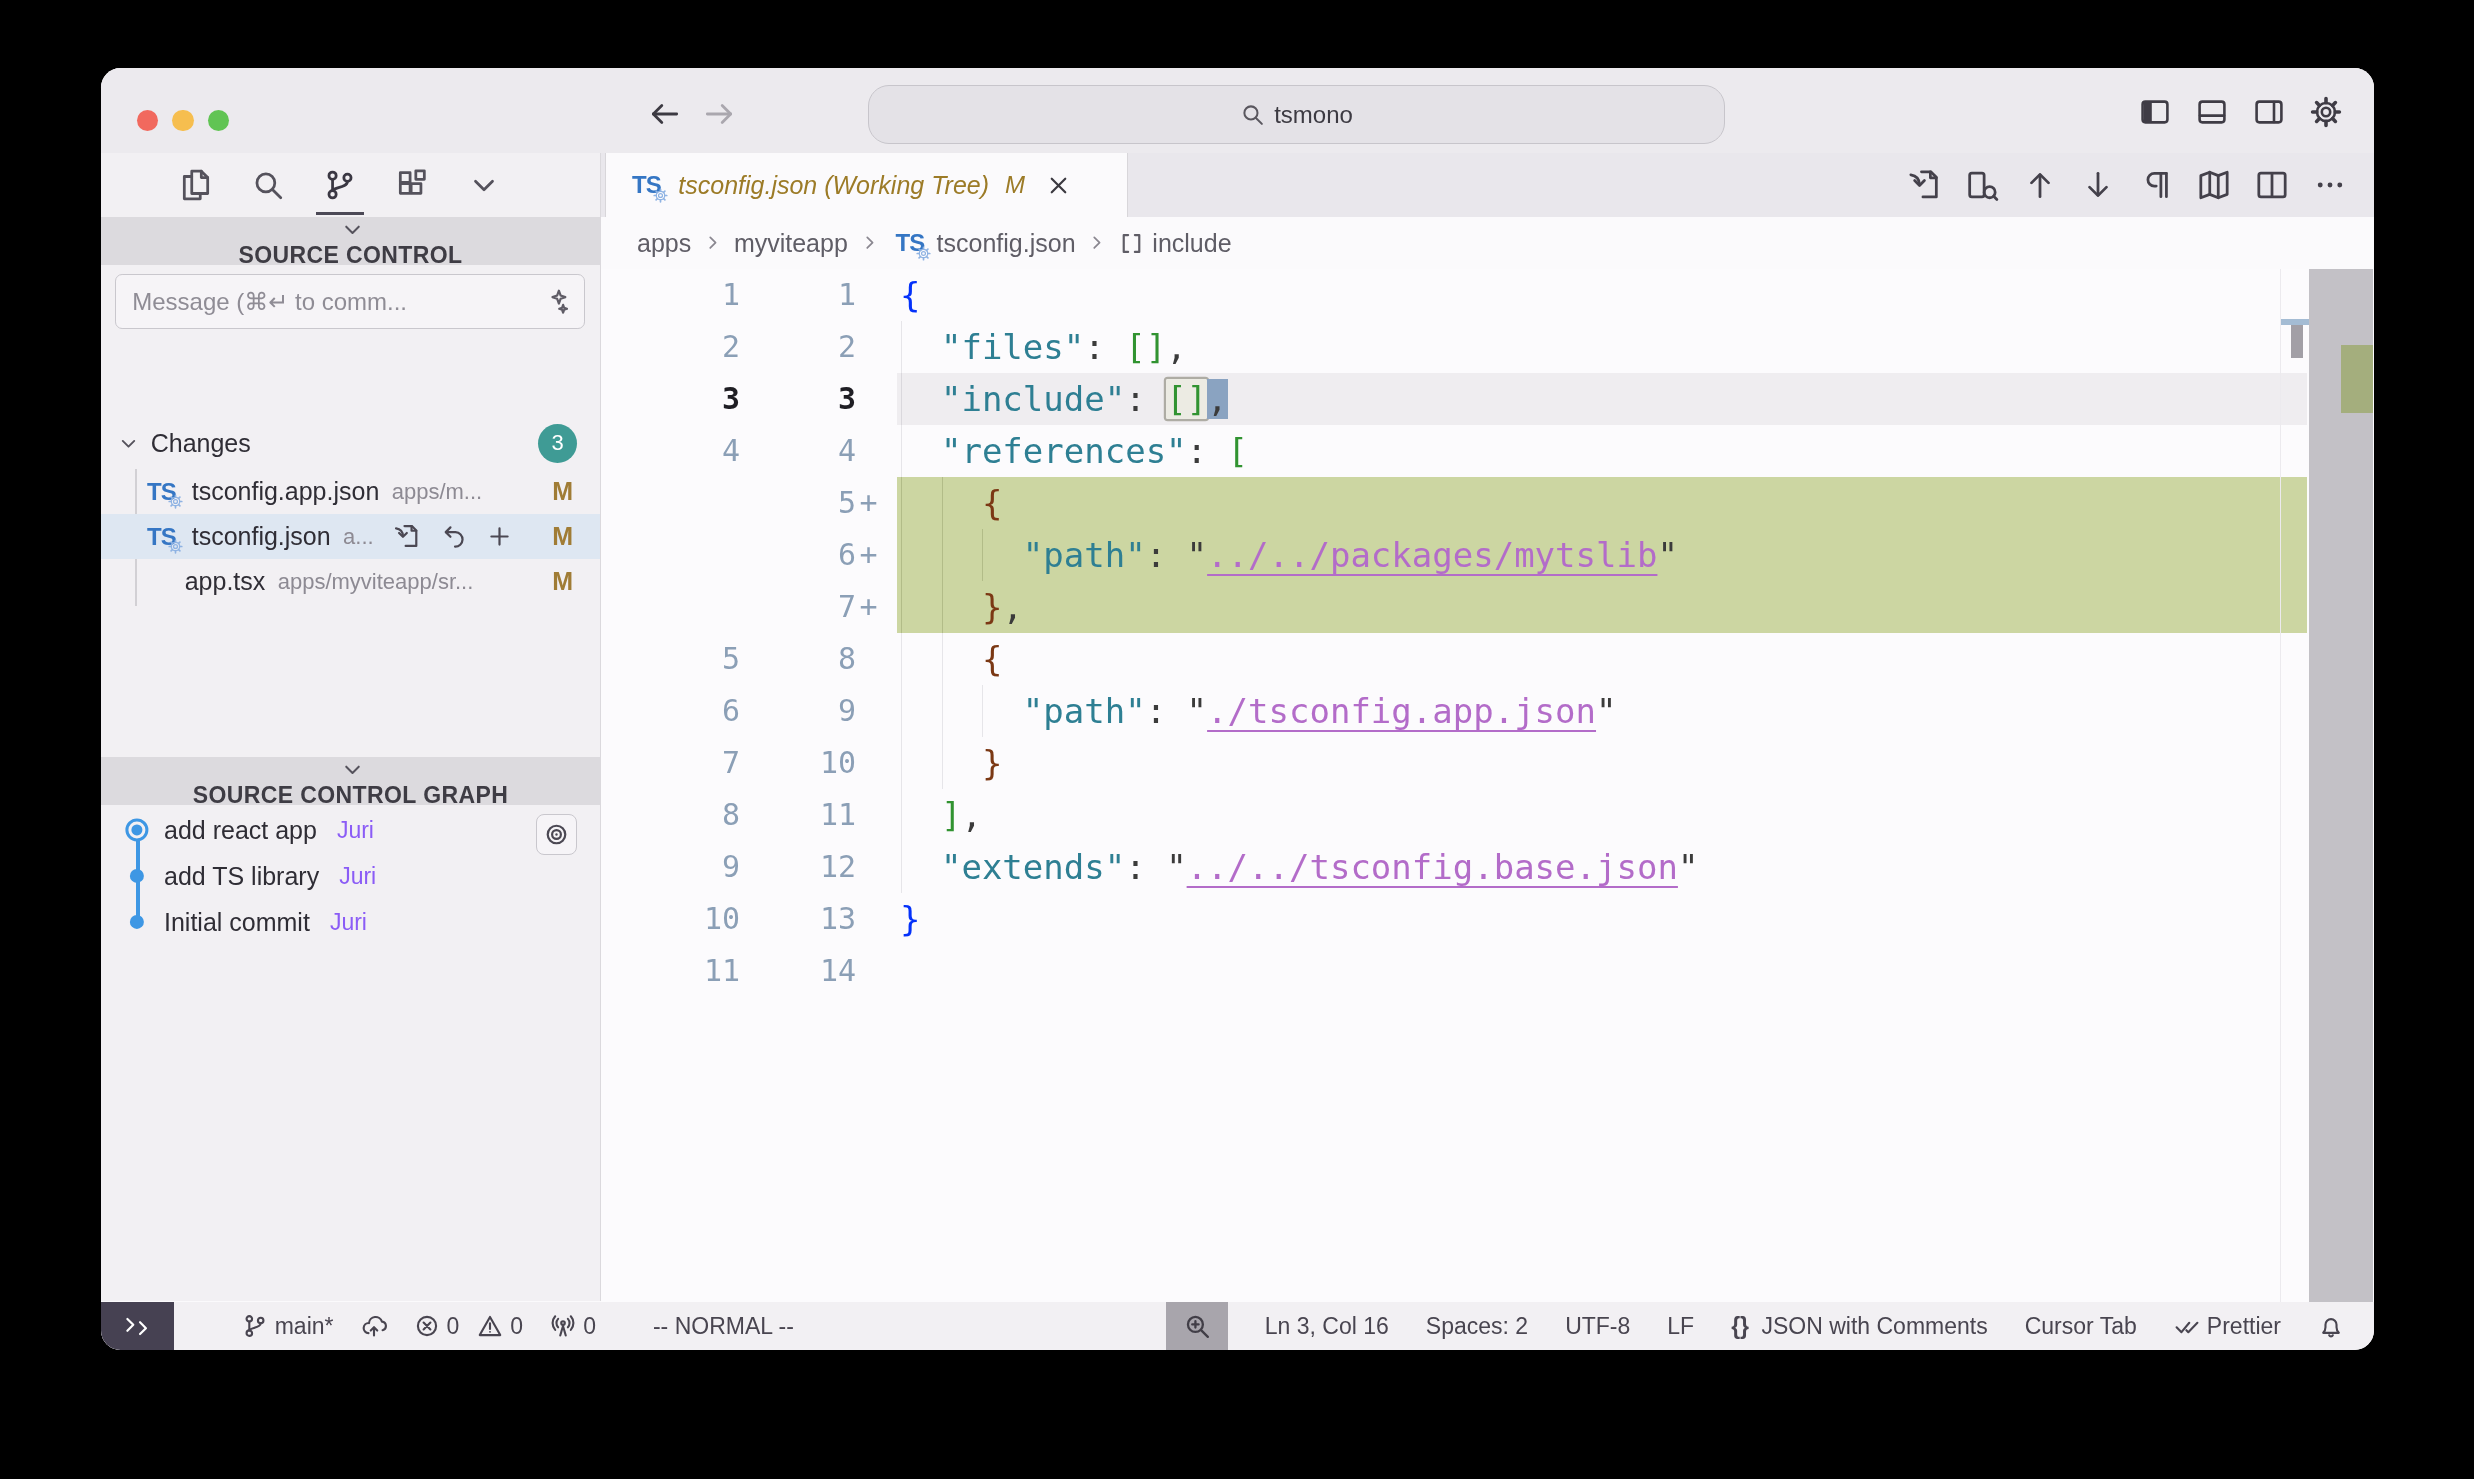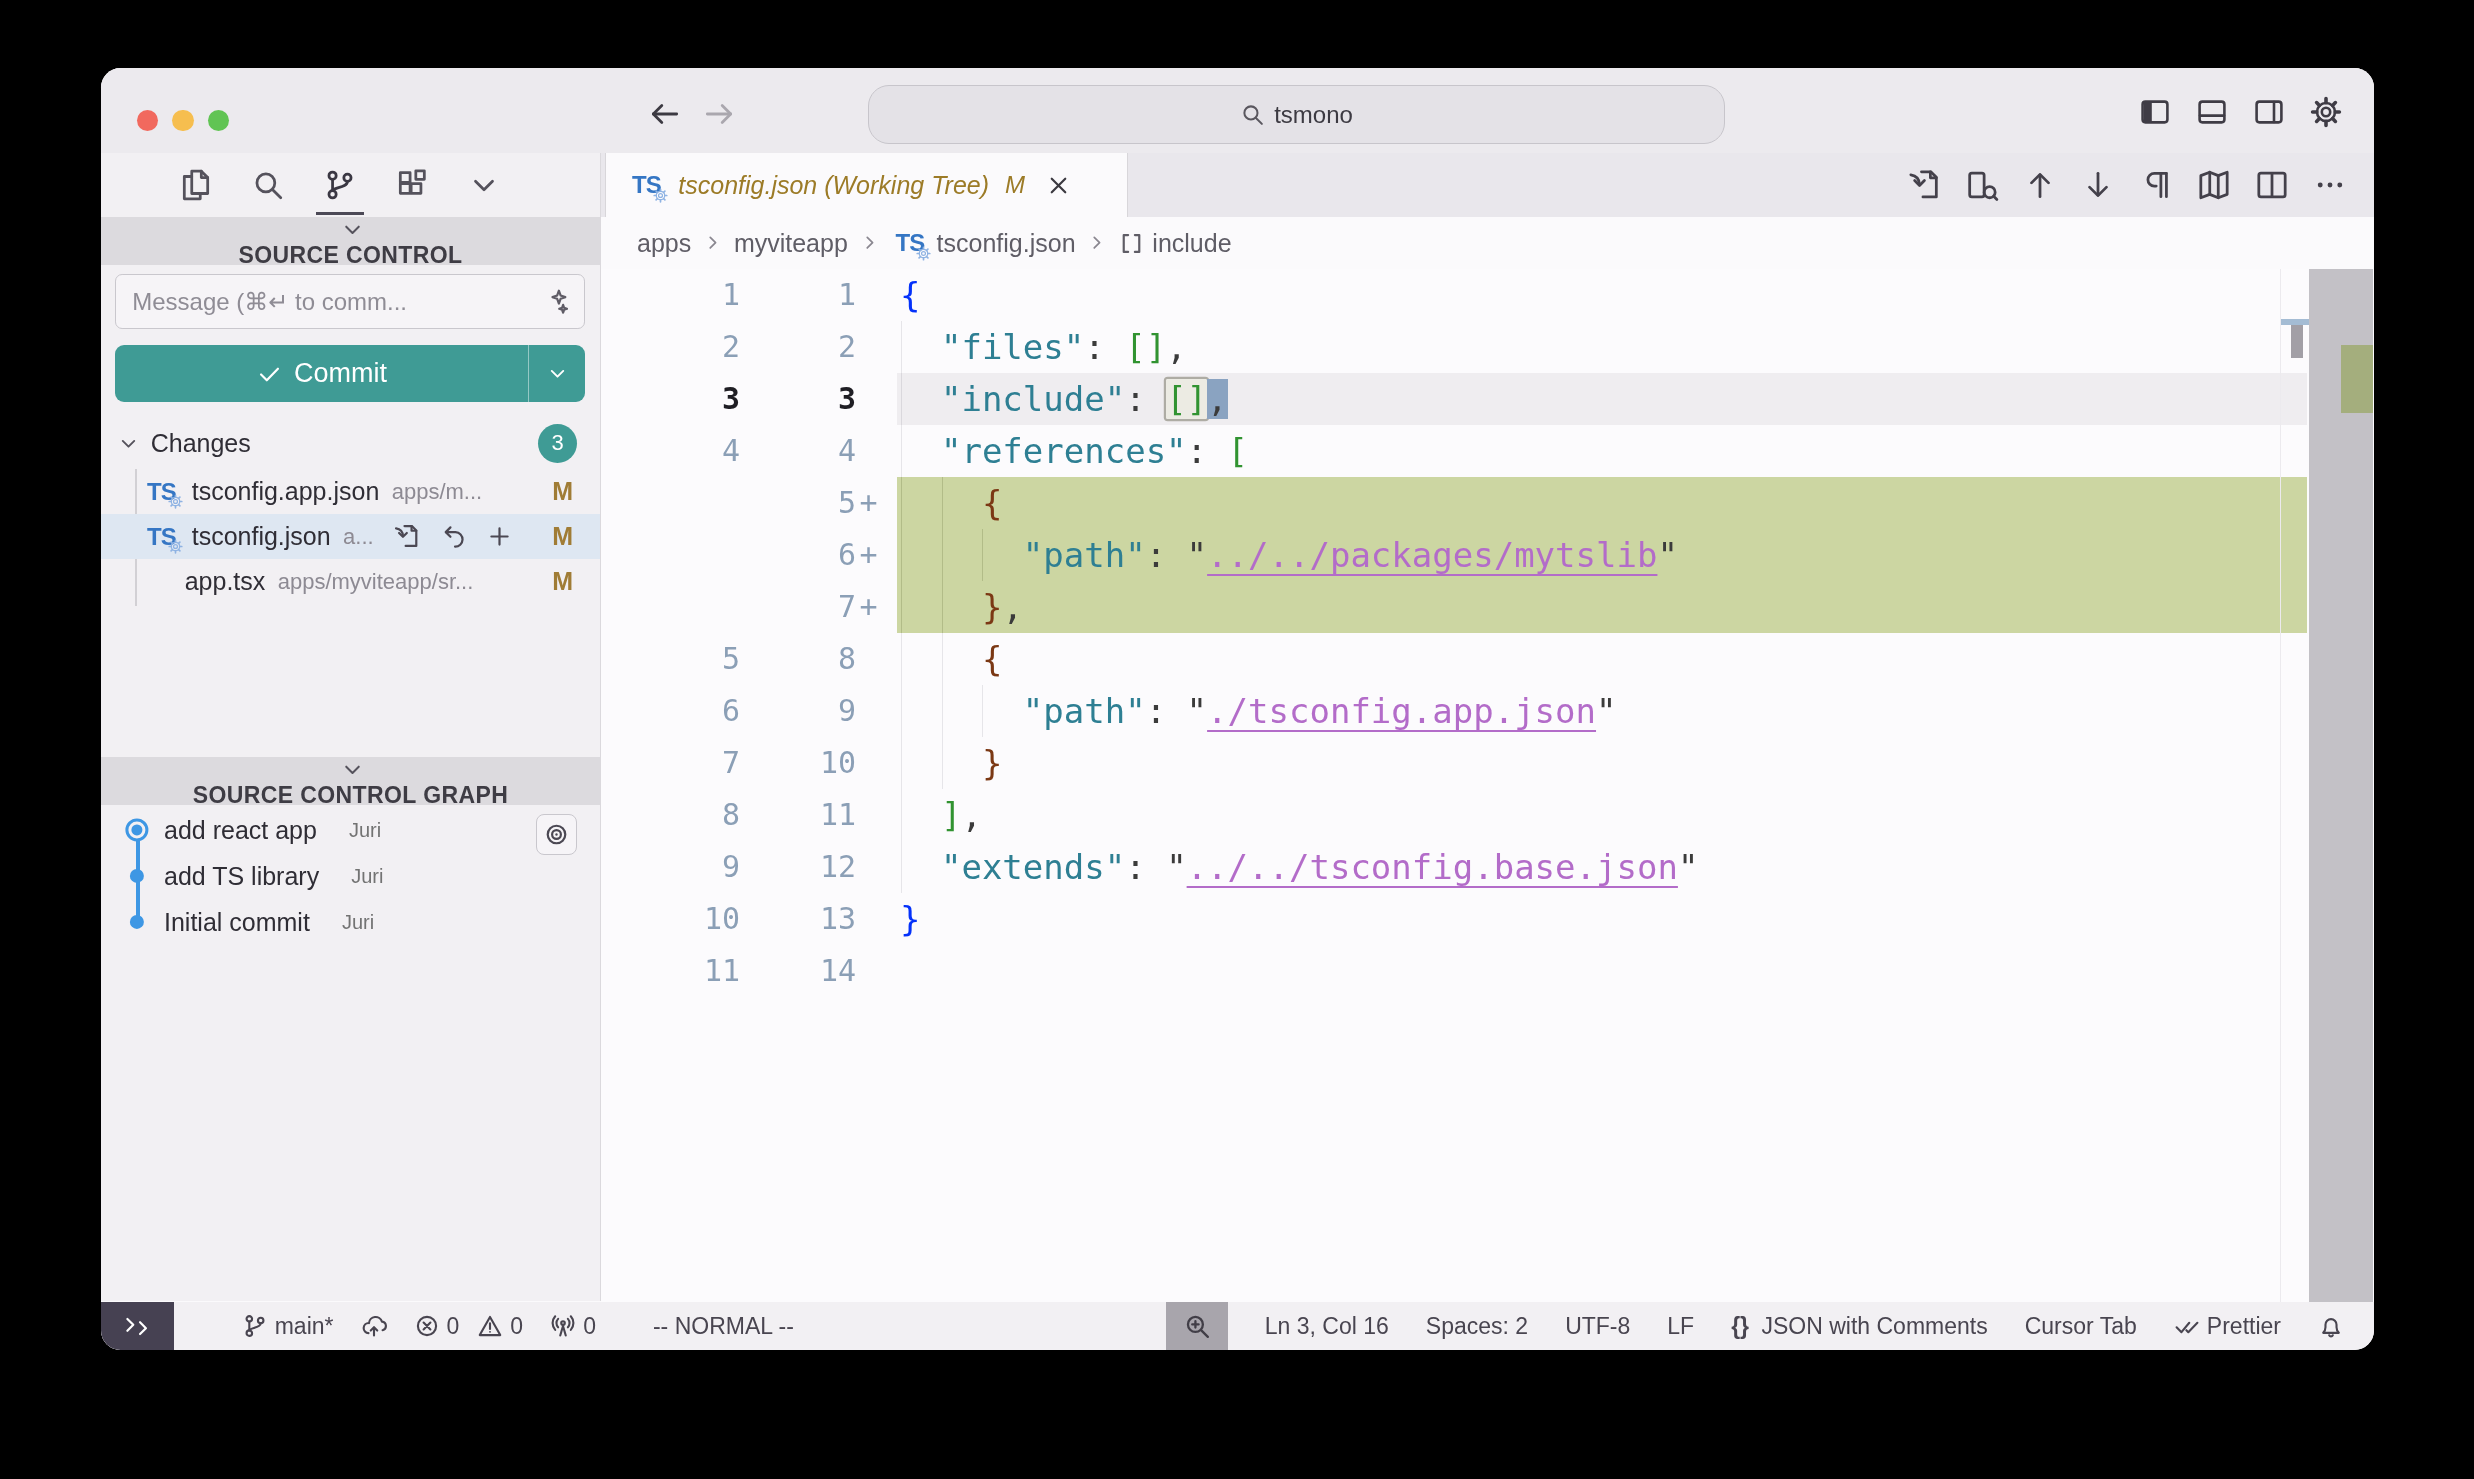--- a/index.html
+++ b/index.html
@@ -66,21 +66,21 @@
   .fname { font-size:25px; color:#2f2d35; margin-left:10.7px; white-space:nowrap; }
   .fpath { font-size:22px; color:#8d8a93; margin-left:12.4px; white-space:nowrap; }
   .factions { display:flex; gap:19.6px; margin-left:19.6px; color:#4b4853; }
   .factions .icn { width:27px; height:27px; }
   .fbadge { position:absolute; right:27px; font-size:25px; font-weight:bold; color:#a07c35; }
   .tree-guide { position:absolute; left:34px; top:316px; width:1.8px; height:137px; background:#d2d0d4; }
 
   .graph-rows { position:absolute; left:0; top:654px; width:100%; }
   .grow { height:46px; display:flex; align-items:center; padding-left:63px; position:relative; }
   .gmsg { font-size:25px; color:#2f2d35; }
-  .gauthor { font-size:20px; color:#737373; margin-left:32px; }
+  .gauthor { font-size:23px; color:#8b5cf6; margin-left:20px; }
   .gline { position:absolute; left:35px; top:676px; width:3.6px; height:93px; background:#3e97e4; }
   .gnode { position:absolute; left:36px; width:14.2px; height:14.2px; border-radius:50%;
     background:#3e97e4; transform:translate(-7.1px,-7.1px); }
   .gnode.head { width:23px; height:23px; border:3.6px solid #3e97e4; background:#f2f0f3;
     transform:translate(-11.6px,-11.6px); display:flex; align-items:center; justify-content:center; }
   .gnode.head::after { content:""; width:10.7px; height:10.7px; border-radius:50%; background:#3e97e4; }
   .gbtn { position:absolute; right:23px; top:7.1px; width:41px; height:41px;
     background:#f6f4f7; border:1.3px solid #c9c7cd; border-radius:8px;
     display:flex; align-items:center; justify-content:center; color:#4b4853; }
   .gbtn .icn { width:27px; height:27px; }
@@ -266,37 +266,20 @@
     <div class="msg-input">
       <input type="text" placeholder="Message (⌘↵ to comm..." style="">
       <span class="icn">
           <svg viewBox="0 0 16 16" fill="none" stroke="currentColor" stroke-width="1.3" stroke-linecap="round" stroke-linejoin="round">
             <path d="M10.6 1.6l1 2.8 2.8 1-2.8 1-1 2.8-1-2.8-2.8-1 2.8-1z"></path>
             <path d="M13.1 10l.6 1.7 1.7.6-1.7.6-.6 1.7-.6-1.7-1.7-.6 1.7-.6z"></path>
           </svg>
         </span>
     </div>
 
-    <div class="commit-btn">
-      <span class="commit-main">
-        <span class="icn">
-            <svg viewBox="0 0 16 16" fill="none" stroke="currentColor" stroke-width="1.3" stroke-linecap="round" stroke-linejoin="round">
-              <path d="M3 8.6l3.4 3.4L13 5.2"></path>
-            </svg>
-          </span>
-        <span>Commit</span>
-      </span>
-      <span class="commit-drop">
-        <span class="icn">
-            <svg viewBox="0 0 16 16" fill="none" stroke="currentColor" stroke-width="1.3" stroke-linecap="round" stroke-linejoin="round">
-              <path d="M4 6.2l4 4 4-4"></path>
-            </svg>
-          </span>
-      </span>
-    </div>
 
     <div class="changes-hdr">
       <span class="icn">
           <svg viewBox="0 0 16 16" fill="none" stroke="currentColor" stroke-width="1.3" stroke-linecap="round" stroke-linejoin="round">
             <path d="M4 6.2l4 4 4-4"></path>
           </svg>
         </span>
       <span>Changes</span>
       <span class="badge">3</span>
     </div>

